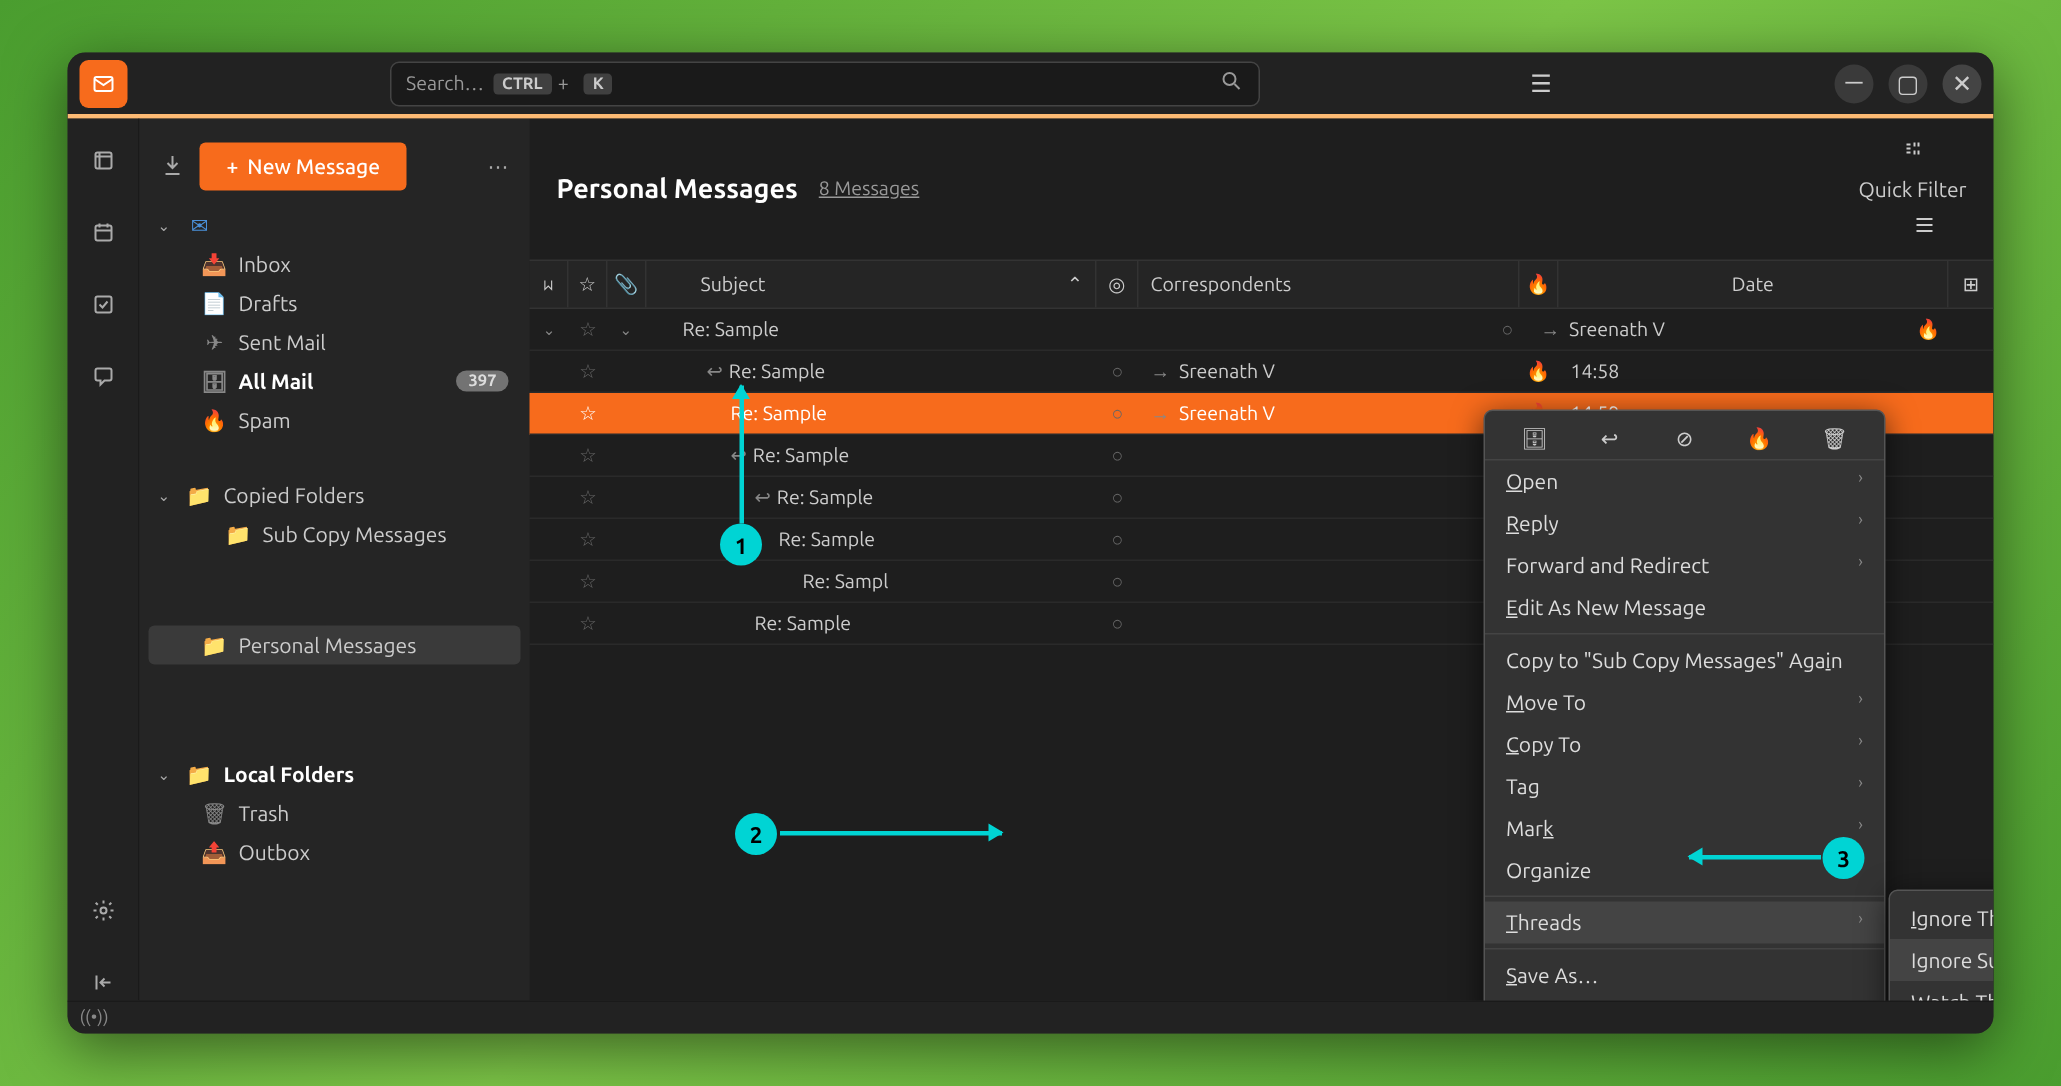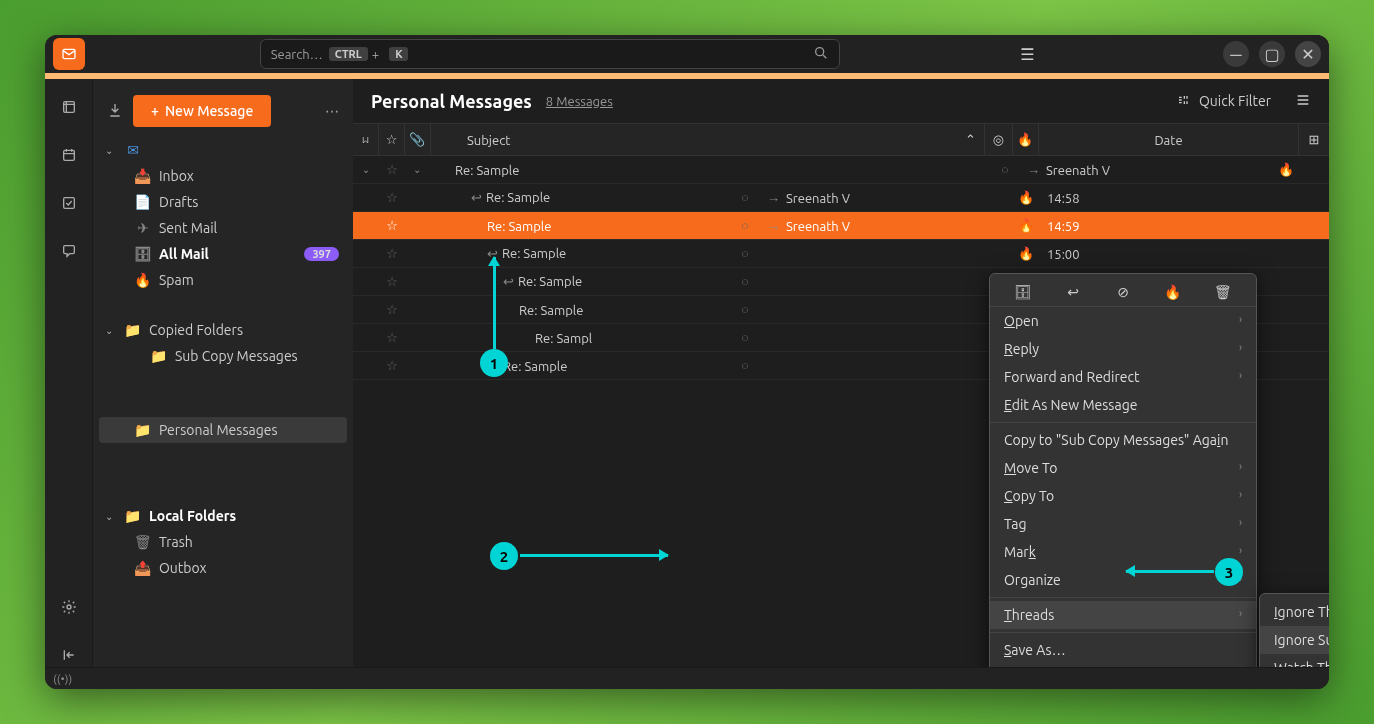--- a/index.html
+++ b/index.html
@@ -1,18 +1,18 @@
 <!DOCTYPE html>
 <html><head>
 <meta charset="utf-8">
 <style>
 * { margin: 0; padding: 0; box-sizing: border-box; font-family: Ubuntu, -apple-system, sans-serif; }
 body { background: linear-gradient(135deg, #4a9d2f 0%, #7cc547 50%, #4a9d2f 100%); width: 1374px; height: 724px; padding: 35px 45px; position: relative; }
 .window { background: #2a2a2a; border-radius: 12px; width: 100%; height: 100%; display: flex; flex-direction: column; overflow: hidden; box-shadow: 0 10px 40px rgba(0,0,0,0.5); }
-.titlebar { height: 44px; background: #222; display: flex; align-items: center; padding: 0 8px; border-bottom: 6px solid #fdba74; }
+.titlebar { height: 44px; background: #222; display: flex; align-items: center; padding: 0 8px; border-bottom: 3px solid #fdba74; }
 .app-icon { width: 32px; height: 32px; background: #f76b1c; border-radius: 6px; display: flex; align-items: center; justify-content: center; color: #fff; }
 .search-bar { flex: 1; max-width: 580px; margin: 0 auto; background: #1a1a1a; border: 1px solid #444; border-radius: 6px; height: 30px; display: flex; align-items: center; padding: 0 10px; color: #999; font-size: 13px; }
 .search-bar .kbd { background: #404040; border-radius: 3px; padding: 1px 6px; font-size: 11px; margin-left: 6px; color: #ccc; font-weight: bold; }
 .search-bar .plus { margin: 0 4px; }
 .search-bar .sicon { margin-left: auto; }
 .winbtns { display: flex; gap: 10px; margin-left: auto; }
 .winbtn { width: 26px; height: 26px; border-radius: 50%; background: #3a3a3a; display: flex; align-items: center; justify-content: center; color: #ccc; cursor: pointer; }
 .winbtn.close { background: #444; }
 .hamburger { width: 26px; height: 26px; display: flex; align-items: center; justify-content: center; color: #ccc; cursor: pointer; margin-right: 8px; }
 .main { flex: 1; display: flex; overflow: hidden; }
@@ -24,28 +24,28 @@
 .new-msg-btn { background: #f76b1c; color: #fff; border: none; border-radius: 4px; padding: 8px 18px; font-size: 14px; cursor: pointer; display: flex; align-items: center; gap: 6px; font-weight: 500; }
 .more-icon { margin-left: auto; color: #aaa; cursor: pointer; }
 .folder-tree { padding: 4px 0; }
 .tree-item { display: flex; align-items: center; padding: 5px 14px 5px 24px; gap: 8px; cursor: pointer; }
 .tree-item.account { padding-left: 12px; }
 .tree-item.indent1 { padding-left: 42px; }
 .tree-item.indent2 { padding-left: 58px; }
 .tree-item.bold { font-weight: bold; color: #fff; }
 .tree-item .chev { width: 12px; font-size: 10px; color: #aaa; }
 .tree-item .ficon { width: 16px; color: #888; display: flex; align-items: center; justify-content: center; }
-.tree-item .badge { margin-left: auto; background: #8b5cf6; border-radius: 10px; padding: 1px 8px; font-size: 11px; color: #ddd; }
+.tree-item .badge { margin-left: auto; background: #737373; border-radius: 10px; padding: 1px 8px; font-size: 11px; color: #ddd; }
 .tree-item.selected { background: #3a3a3a; border-radius: 4px; margin: 0 6px; padding-left: 36px; }
 .tree-spacer { height: 60px; }
 .content { flex: 1; background: #1e1e1e; display: flex; flex-direction: column; position: relative; }
 .content-header { display: flex; align-items: center; padding: 12px 18px; gap: 14px; color: #fff; border-bottom: 1px solid #333; }
 .content-header h2 { font-size: 18px; font-weight: 600; }
 .msg-count { color: #999; font-size: 13px; text-decoration: underline; }
-.qfilter { margin-left: auto; display: flex; align-items: center; gap: 8px; color: #ccc; font-size: 14px; }
+.qfilter { margin-left: auto; display: flex; align-items: center; gap: 8px; color: #ccc; font-size: 14px; flex-direction: column; }
 .col-headers { display: flex; align-items: center; background: #252525; border-bottom: 1px solid #333; height: 32px; color: #ccc; font-size: 13px; }
 .col-headers .hcol { padding: 0 8px; display: flex; align-items: center; border-right: 1px solid #333; height: 100%; }
 .hcol.thread { width: 26px; justify-content: center; }
 .hcol.star { width: 26px; justify-content: center; }
 .hcol.attach { width: 26px; justify-content: center; }
 .hcol.subject { flex: 1; }
 .hcol.subject .sort { margin-left: auto; }
 .hcol.spam { width: 28px; justify-content: center; }
 .hcol.corr { width: 254px; }
 .hcol.fire { width: 26px; justify-content: center; }
@@ -244,20 +244,23 @@
               <path d="M6 4v16l6-6 6 6V4"></path>
             </svg>
           </div>
         <div class="hcol star">☆</div>
         <div class="hcol attach">📎</div>
         <div class="hcol subject">
             <span style="margin-left:28px">Subject</span>
             <span class="sort">⌃</span>
           </div>
         <div class="hcol spam">◎</div>
+        <div class="hcol corr">
+            <span>Correspondents</span>
+          </div>
         <div class="hcol fire">🔥</div>
         <div class="hcol date">
             <span>Date</span>
           </div>
         <div class="hcol pick">⊞</div>
       </div>
 
       <div id="msg-list">
           <div class="msg-row">
     <div class="mcol thread">

